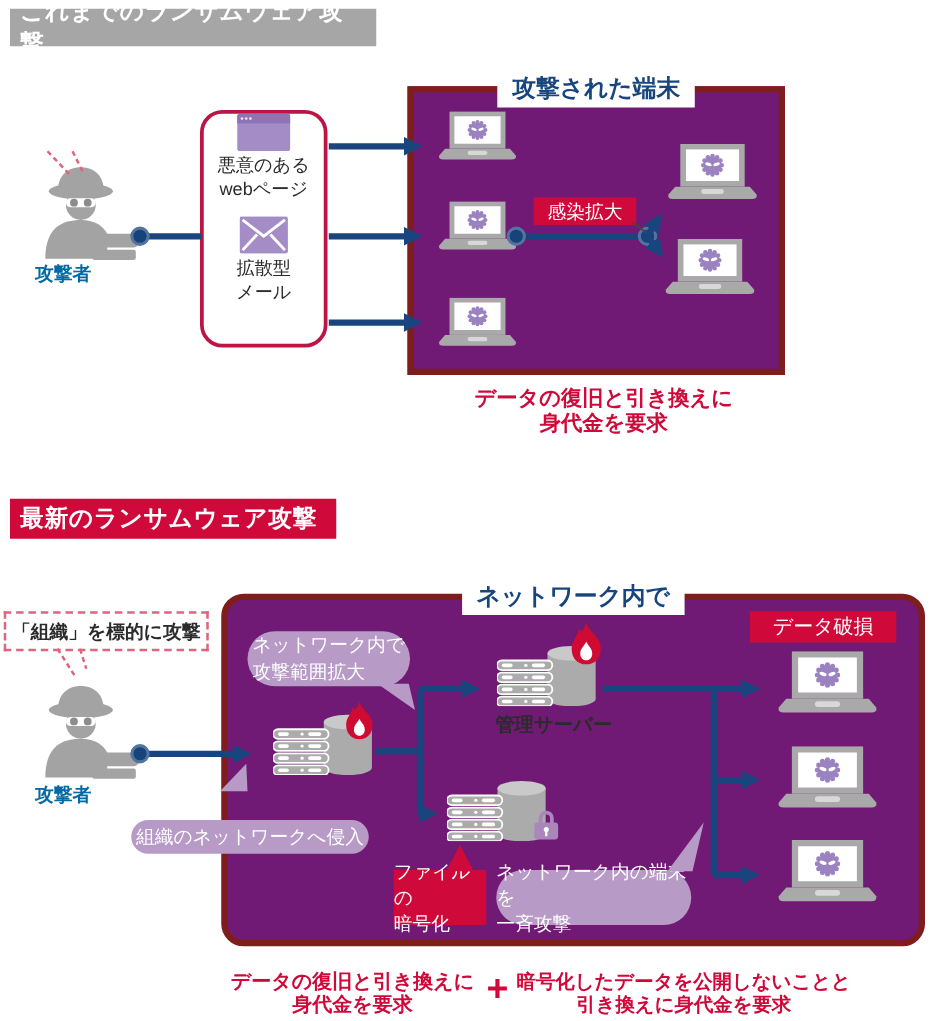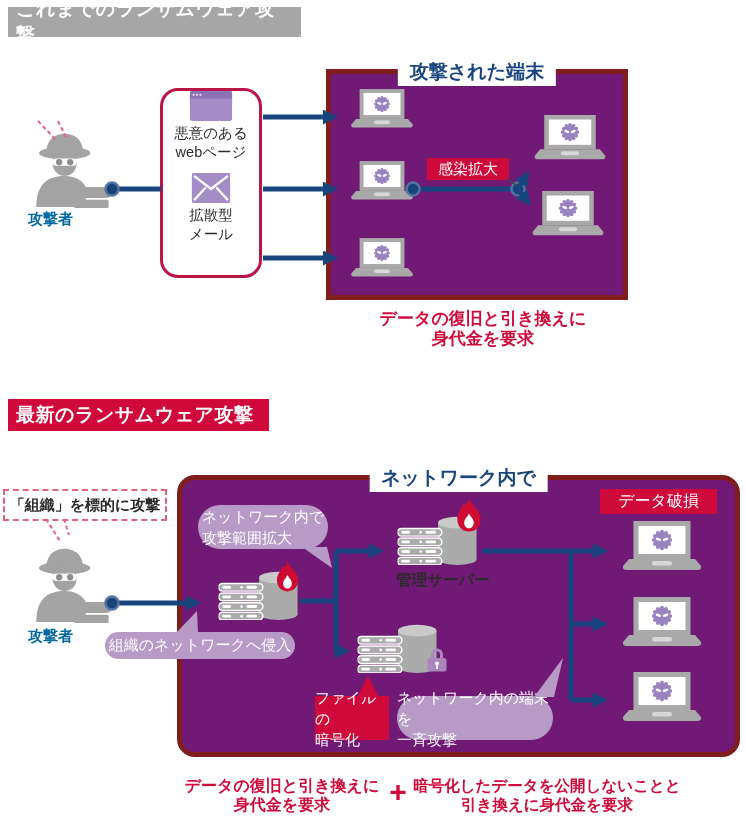--- a/index.html
+++ b/index.html
@@ -207,21 +207,21 @@
 
   <div class="pos" style="left:218px;top:568px;width:82px;height:52px;">
     <svg width="82" height="52" viewBox="0 0 84 54">
         <use href="#sym-server"></use>
       </svg>
     <svg class="badge" style="left:57px;top:-7px;" width="25" height="31" viewBox="0 0 26 32">
         <use href="#sym-flame"></use>
       </svg>
   </div>
 
-  <div class="pos tag tag-purple" style="left:105px;top:632px;width:190px;height:27px;font-size:15px;">組織のネットワークへ侵入</div>
+  <div class="pos tag tag-purple" style="left:105px;top:656px;width:190px;height:27px;font-size:15px;">組織のネットワークへ侵入</div>
 
   <div class="pos" style="left:397px;top:513px;width:82px;height:52px;">
     <svg width="82" height="52" viewBox="0 0 84 54">
         <use href="#sym-server"></use>
       </svg>
     <svg class="badge" style="left:58px;top:-15px;" width="28" height="34" viewBox="0 0 26 32">
         <use href="#sym-flame"></use>
       </svg>
   </div>
   <div class="pos sub-label" style="left:390px;top:570px;width:106px;">管理サーバー</div>

